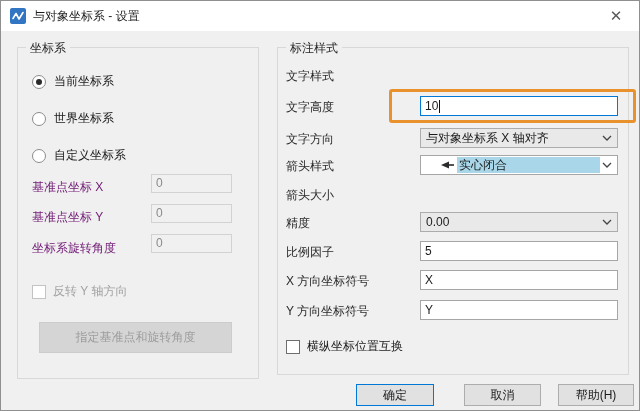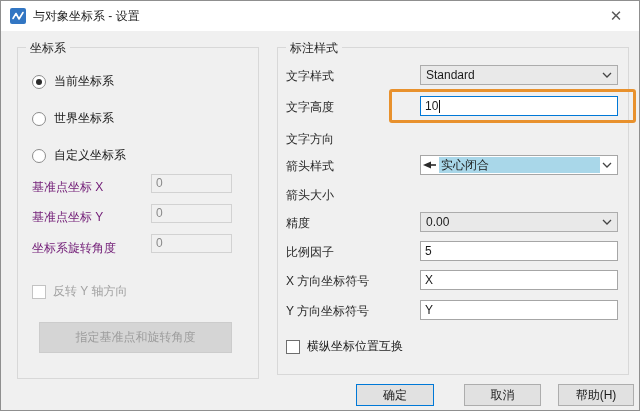--- a/index.html
+++ b/index.html
@@ -37,21 +37,21 @@
   .chk-box{width:14px;height:14px;box-sizing:border-box;background:#fff;flex:0 0 auto;}
   .chk-box.en{border:1px solid #6e6e6e;}
   .chk-box.dis{border:1px solid #c3c3c3;}
   .chk-label-dis{color:#a3a3a3;white-space:nowrap;}
   .chk-label-en{color:#1b1b1b;white-space:nowrap;}
   .dis-btn{position:absolute;left:21px;top:274px;width:193px;height:31px;background:#d5d5d5;
     border:1px solid #cccccc;box-sizing:border-box;color:#9d9d9d;display:flex;align-items:center;
     justify-content:center;white-space:nowrap;font-family:Liberation Serif, serif;}
   
   .r-label{position:absolute;left:8px;color:#2a2a2a;white-space:nowrap;}
-  .ctrl{position:absolute;left:142px;width:198px;height:20px;box-sizing:border-box;}
+  .ctrl{position:absolute;left:142px;width:198px;height:20px;box-sizing:border-box;padding-left:18px;}
   .combo{border:1px solid #acacac;background:#e9e9e9;display:flex;align-items:center;
     padding-left:5px;position:absolute;cursor:default;}
   .combo .chev{position:absolute;right:5px;top:6px;}
   .tfield{border:1px solid #a6a6a6;background:#fff;display:flex;align-items:center;
     padding-left:4px;position:absolute;cursor:text;}
   .tfield.focus{border:1px solid var(--focusblue);}
   .caret{display:inline-block;width:1px;height:13px;background:#111;margin-left:1px;}
   .arrow-combo{border:1px solid #a6a6a6;background:#fff;display:flex;align-items:center;position:absolute;cursor:default;}
   .arrow-ic{width:18px;display:flex;align-items:center;justify-content:center;flex:0 0 auto;}
   .sel-band{flex:1;background:var(--selblue);height:16px;line-height:16px;margin-right:17px;padding-left:2px;white-space:nowrap;overflow:hidden;}
@@ -120,35 +120,35 @@
 
     <div class="dis-btn">
       <span>指定基准点和旋转角度</span>
     </div>
   </div>
 
   <div class="groupbox" id="gb-right">
     <span class="legend">标注样式</span>
 
     <span class="r-label" style="top:20px;">文字样式</span>
-    <div class="combo ctrl" style="top:17px;">
-      <span>Standard</span>
-      <svg class="chev" width="10" height="6" viewBox="0 0 10 6">
-          <polyline points="1,1 5,5 9,1" fill="none" stroke="#444" stroke-width="1.3"></polyline>
-        </svg>
-    </div>
 
     <span class="r-label" style="top:51px;">文字高度</span>
     <div class="tfield ctrl focus" style="top:48px;">
       <span>10</span>
         <span class="caret"></span>
     </div>
     <div class="annot"></div>
 
     <span class="r-label" style="top:83px;">文字方向</span>
+    <div class="combo ctrl" style="top:80px;">
+      <span>与对象坐标系 X 轴对齐</span>
+      <svg class="chev" width="10" height="6" viewBox="0 0 10 6">
+          <polyline points="1,1 5,5 9,1" fill="none" stroke="#444" stroke-width="1.3"></polyline>
+        </svg>
+    </div>
 
     <span class="r-label" style="top:110px;">箭头样式</span>
     <div class="arrow-combo ctrl" style="top:107px;">
       <span class="arrow-ic">
         <svg width="14" height="8" viewBox="0 0 14 8">
             <polygon points="0,4 8,0.5 8,7.5" fill="#2b2b2b"></polygon>
             <rect x="8" y="3.2" width="5" height="1.6" fill="#2b2b2b"></rect>
           </svg>
       </span>
       <span class="sel-band">实心闭合</span>

